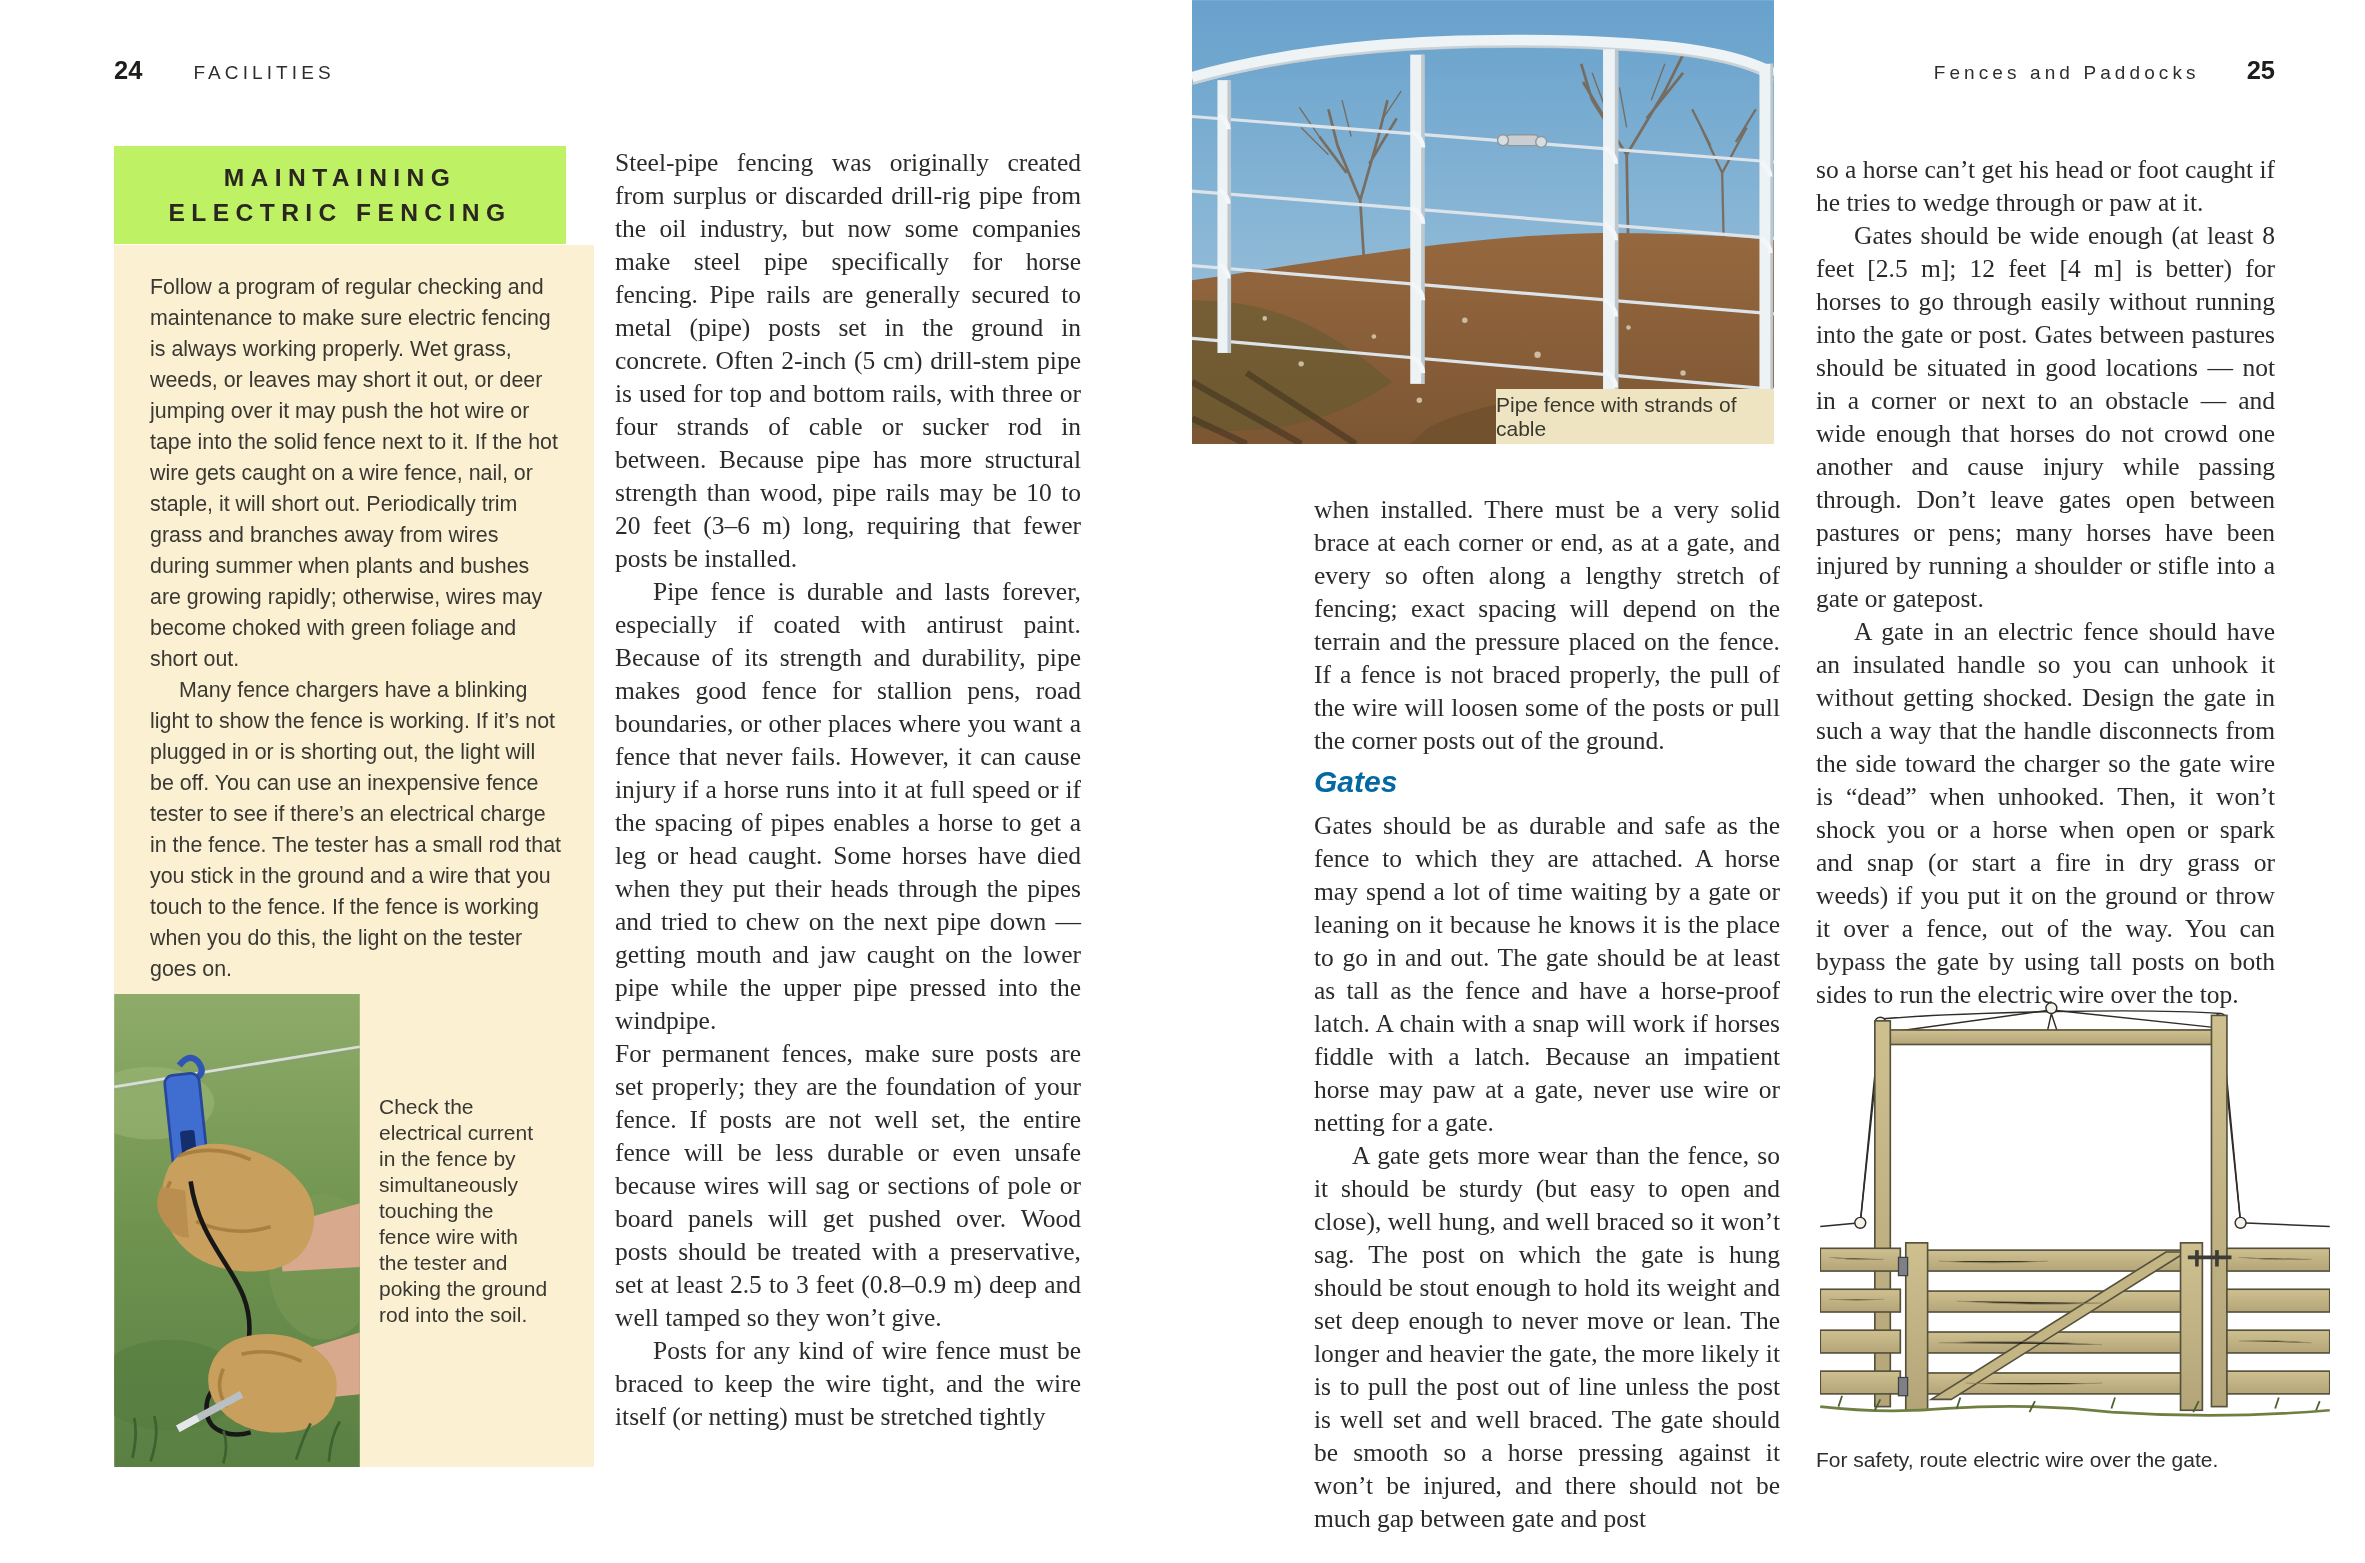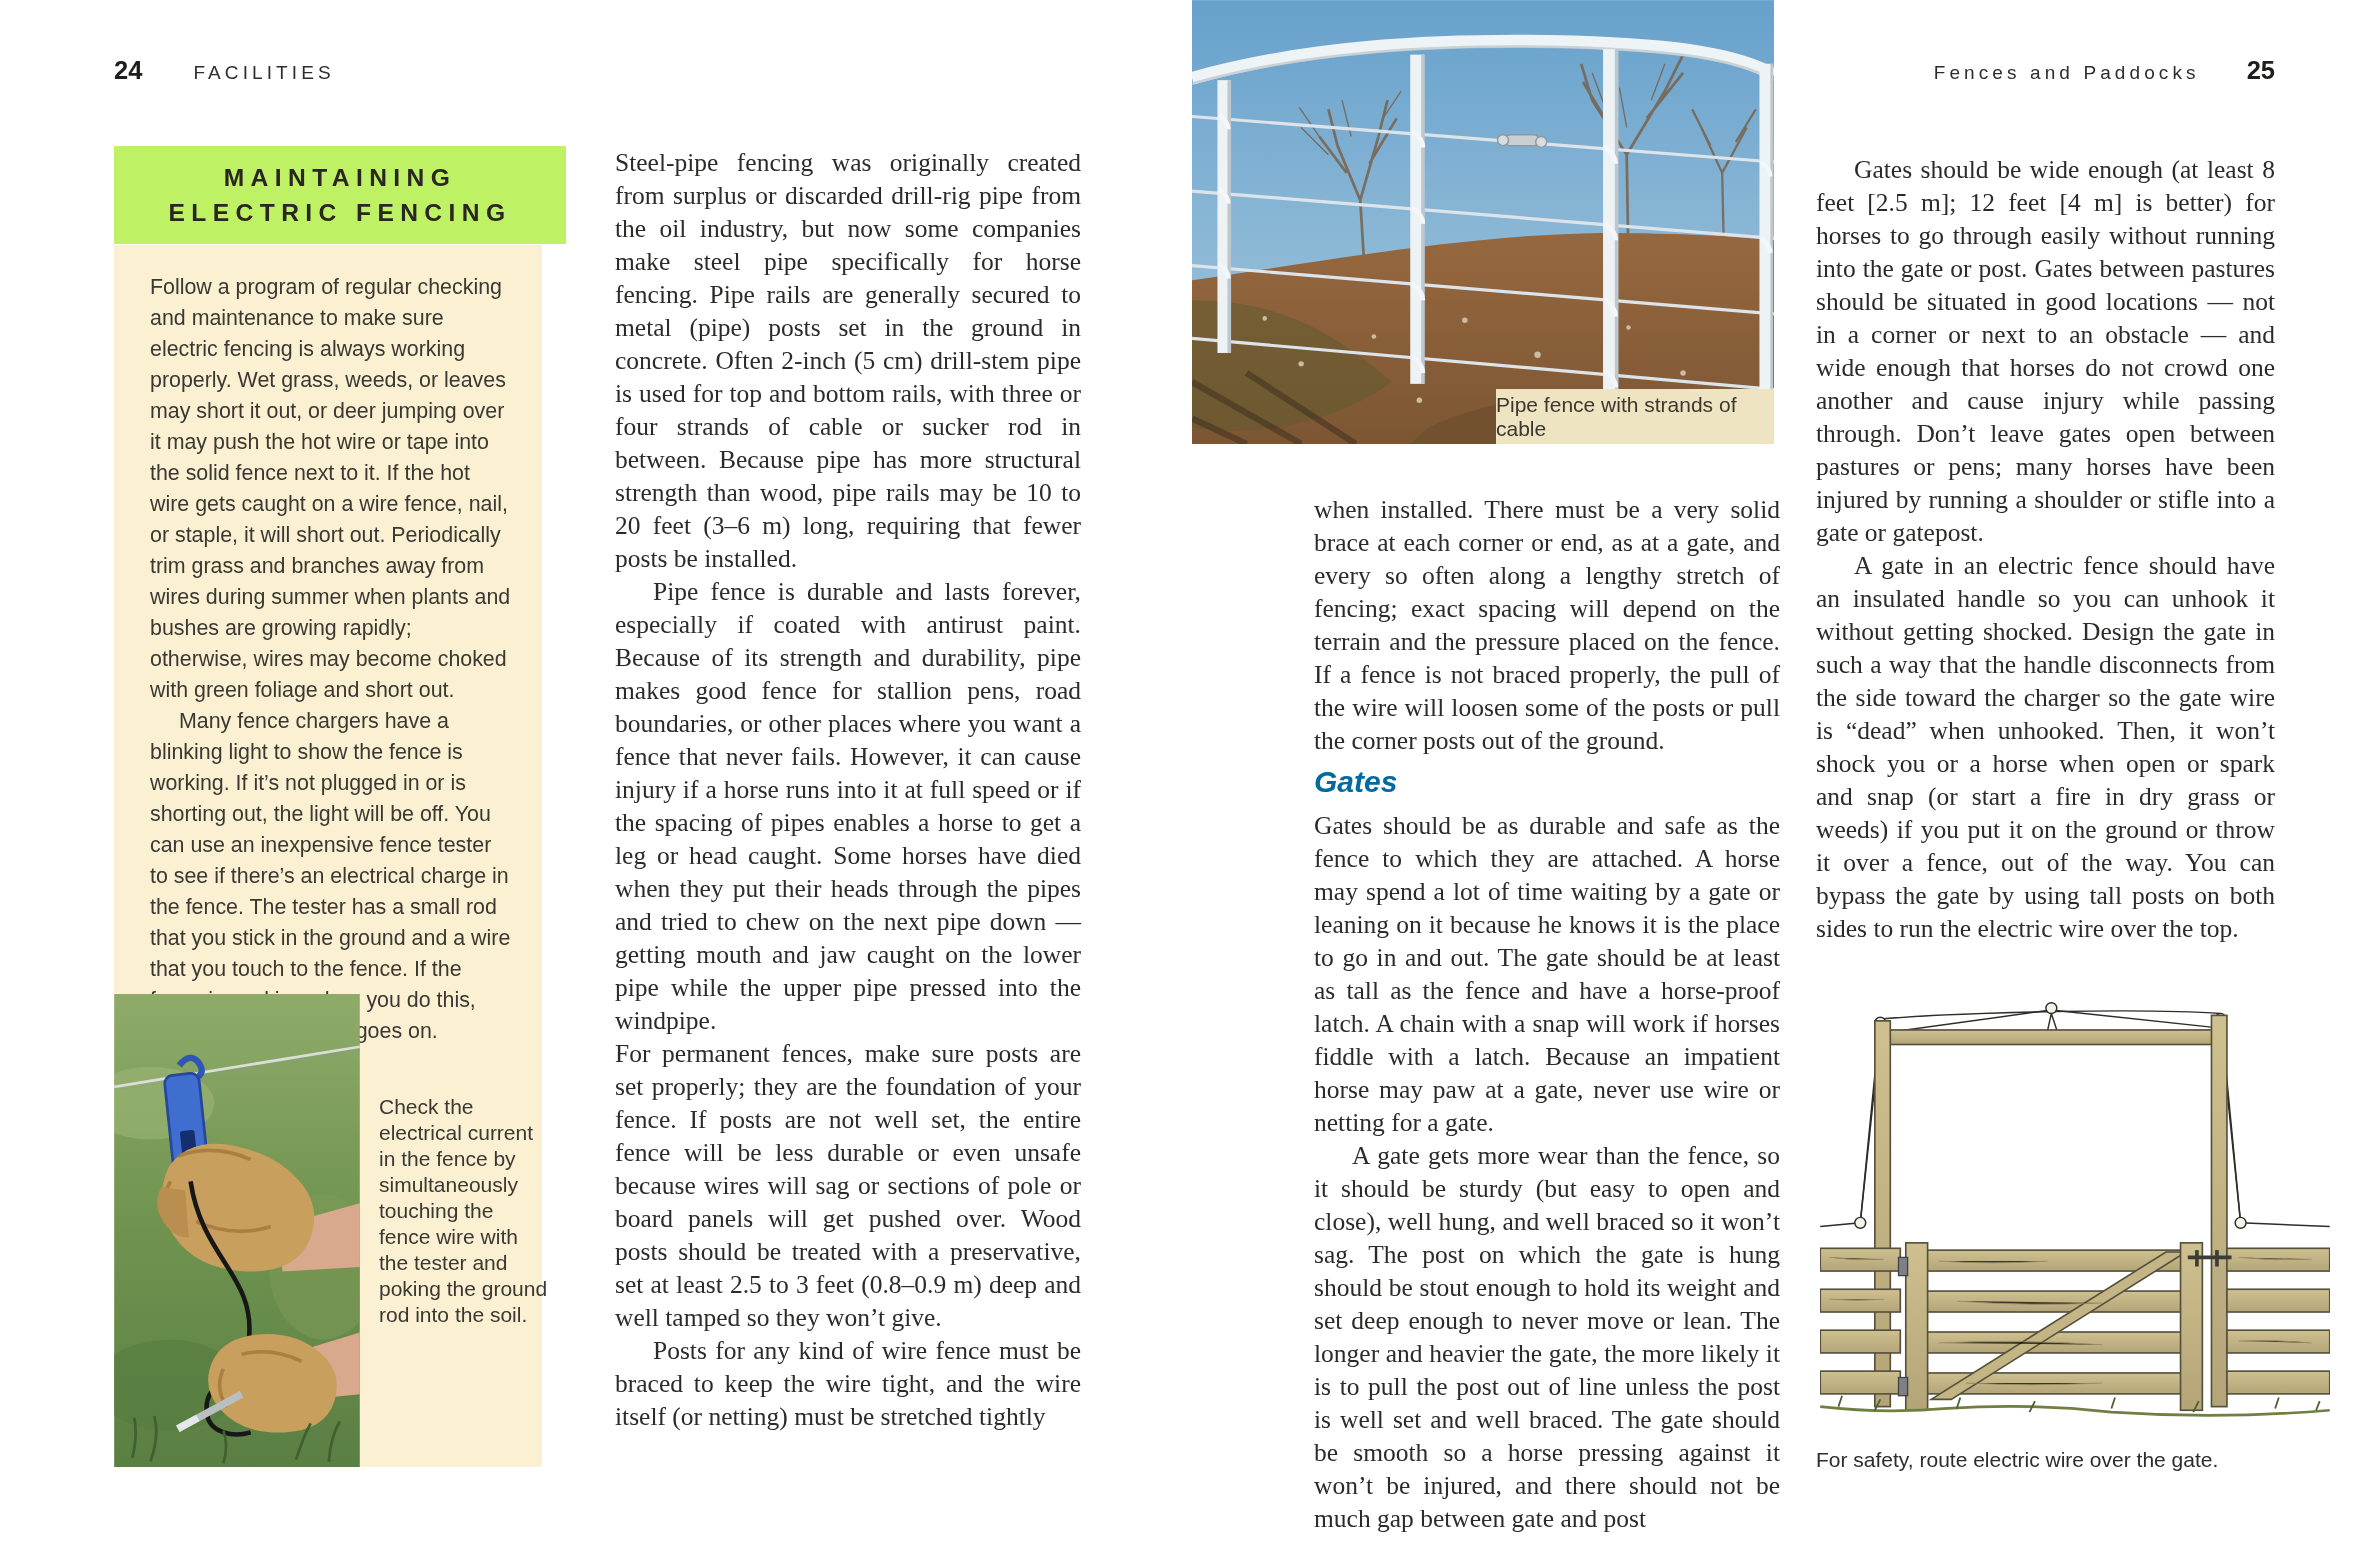--- a/index.html
+++ b/index.html
@@ -16,21 +16,21 @@
   
   .sidebar-title {
     position:absolute; left:114px; top:146px; width:452px; height:98px;
     background:#bef264; display:flex; flex-direction:column; justify-content:center; align-items:center;
   }
   .sidebar-title span {
     font-family:"Liberation Sans", sans-serif; font-weight:bold; font-size:24.6px;
     letter-spacing:6.4px; color:#2b2620; line-height:35px; white-space:nowrap;
   }
   .sidebar-body {
-    position:absolute; left:114px; top:245px; width:428px; height:1222px;
+    position:absolute; left:114px; top:245px; width:480px; height:1222px;
     background:#FBF0D2; box-sizing:border-box; padding:27px 31px 0 36px;
   }
   .sidebar-body p {
     margin:0; font-family:"Liberation Sans", sans-serif; font-size:21.4px;
     line-height:31px; color:#3a3832; text-align:left;
   }
   .sidebar-body p.ind { text-indent:29px; }
   .sidebar-photo { position:absolute; left:114px; top:994px; width:246px; height:473px; }
   .sidebar-photo svg { display:block; }
   .sidebar-caption {
@@ -232,20 +232,21 @@
   </div>
 
   <div class="col" style="left:1314px; top:493px; width:466px;">
     <p>when installed. There must be a very solid brace at each corner or end, as at a gate, and every so often along a lengthy stretch of fencing; exact spacing will depend on the terrain and the pressure placed on the fence. If a fence is not braced properly, the pull of the wire will loosen some of the posts or pull the corner posts out of the ground.</p>
     <h3 class="h-sub2">Gates</h3>
     <p>Gates should be as durable and safe as the fence to which they are attached. A horse may spend a lot of time waiting by a gate or leaning on it because he knows it is the place to go in and out. The gate should be at least as tall as the fence and have a horse-proof latch. A chain with a snap will work if horses fiddle with a latch. Because an impatient horse may paw at a gate, never use wire or netting for a gate.</p>
     <p class="ind">A gate gets more wear than the fence, so it should be sturdy (but easy to open and close), well hung, and well braced so it won’t sag. The post on which the gate is hung should be stout enough to hold its weight and set deep enough to never move or lean. The longer and heavier the gate, the more likely it is to pull the post out of line unless the post is well set and well braced. The gate should be smooth so a horse pressing against it won’t be injured, and there should not be much gap between gate and post</p>
   </div>
 
   <div class="col" style="left:1816px; top:153px; width:459px; line-height:33px;">
+    <p>so a horse can’t get his head or foot caught if he tries to wedge through or paw at it.</p>
     <p class="ind">Gates should be wide enough (at least 8 feet [2.5 m]; 12 feet [4 m] is better) for horses to go through easily without running into the gate or post. Gates between pastures should be situated in good locations — not in a corner or next to an obstacle — and wide enough that horses do not crowd one another and cause injury while passing through. Don’t leave gates open between pastures or pens; many horses have been injured by running a shoulder or stifle into a gate or gatepost.</p>
     <p class="ind">A gate in an electric fence should have an insulated handle so you can unhook it without getting shocked. Design the gate in such a way that the handle disconnects from the side toward the charger so the gate wire is “dead” when unhooked. Then, it won’t shock you or a horse when open or spark and snap (or start a fire in dry grass or weeds) if you put it on the ground or throw it over a fence, out of the way. You can bypass the gate by using tall posts on both sides to run the electric wire over the top.</p>
   </div>
 
   <div class="gate-illo">
     <svg width="510" height="444" viewBox="0 0 560 488">
       <defs>
         <linearGradient id="wood" x1="0" y1="0" x2="0" y2="1">
           <stop offset="0" stop-color="#cec08f"></stop>
           <stop offset="1" stop-color="#b3a578"></stop>

